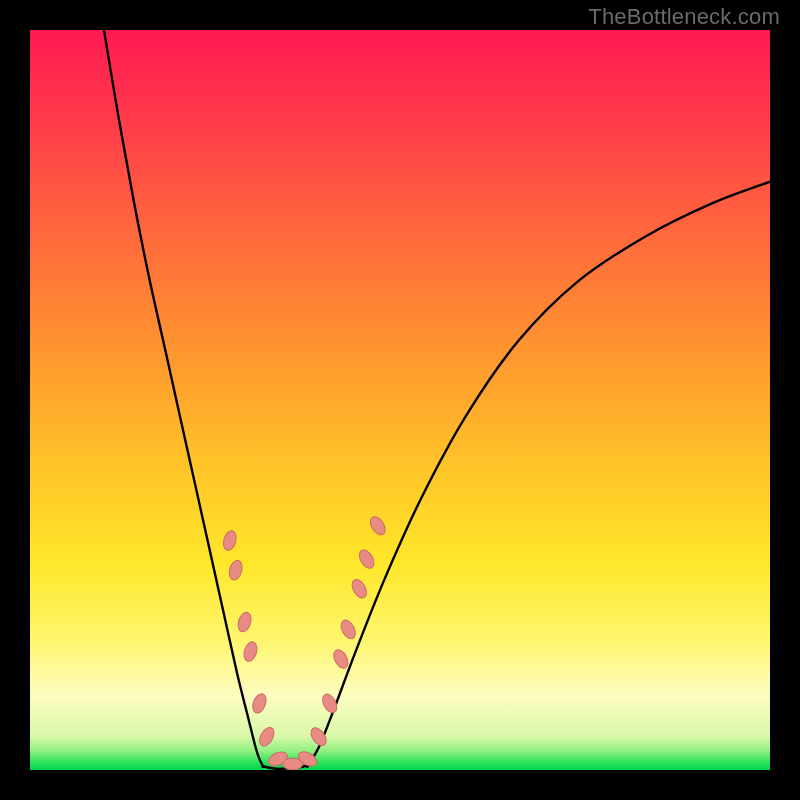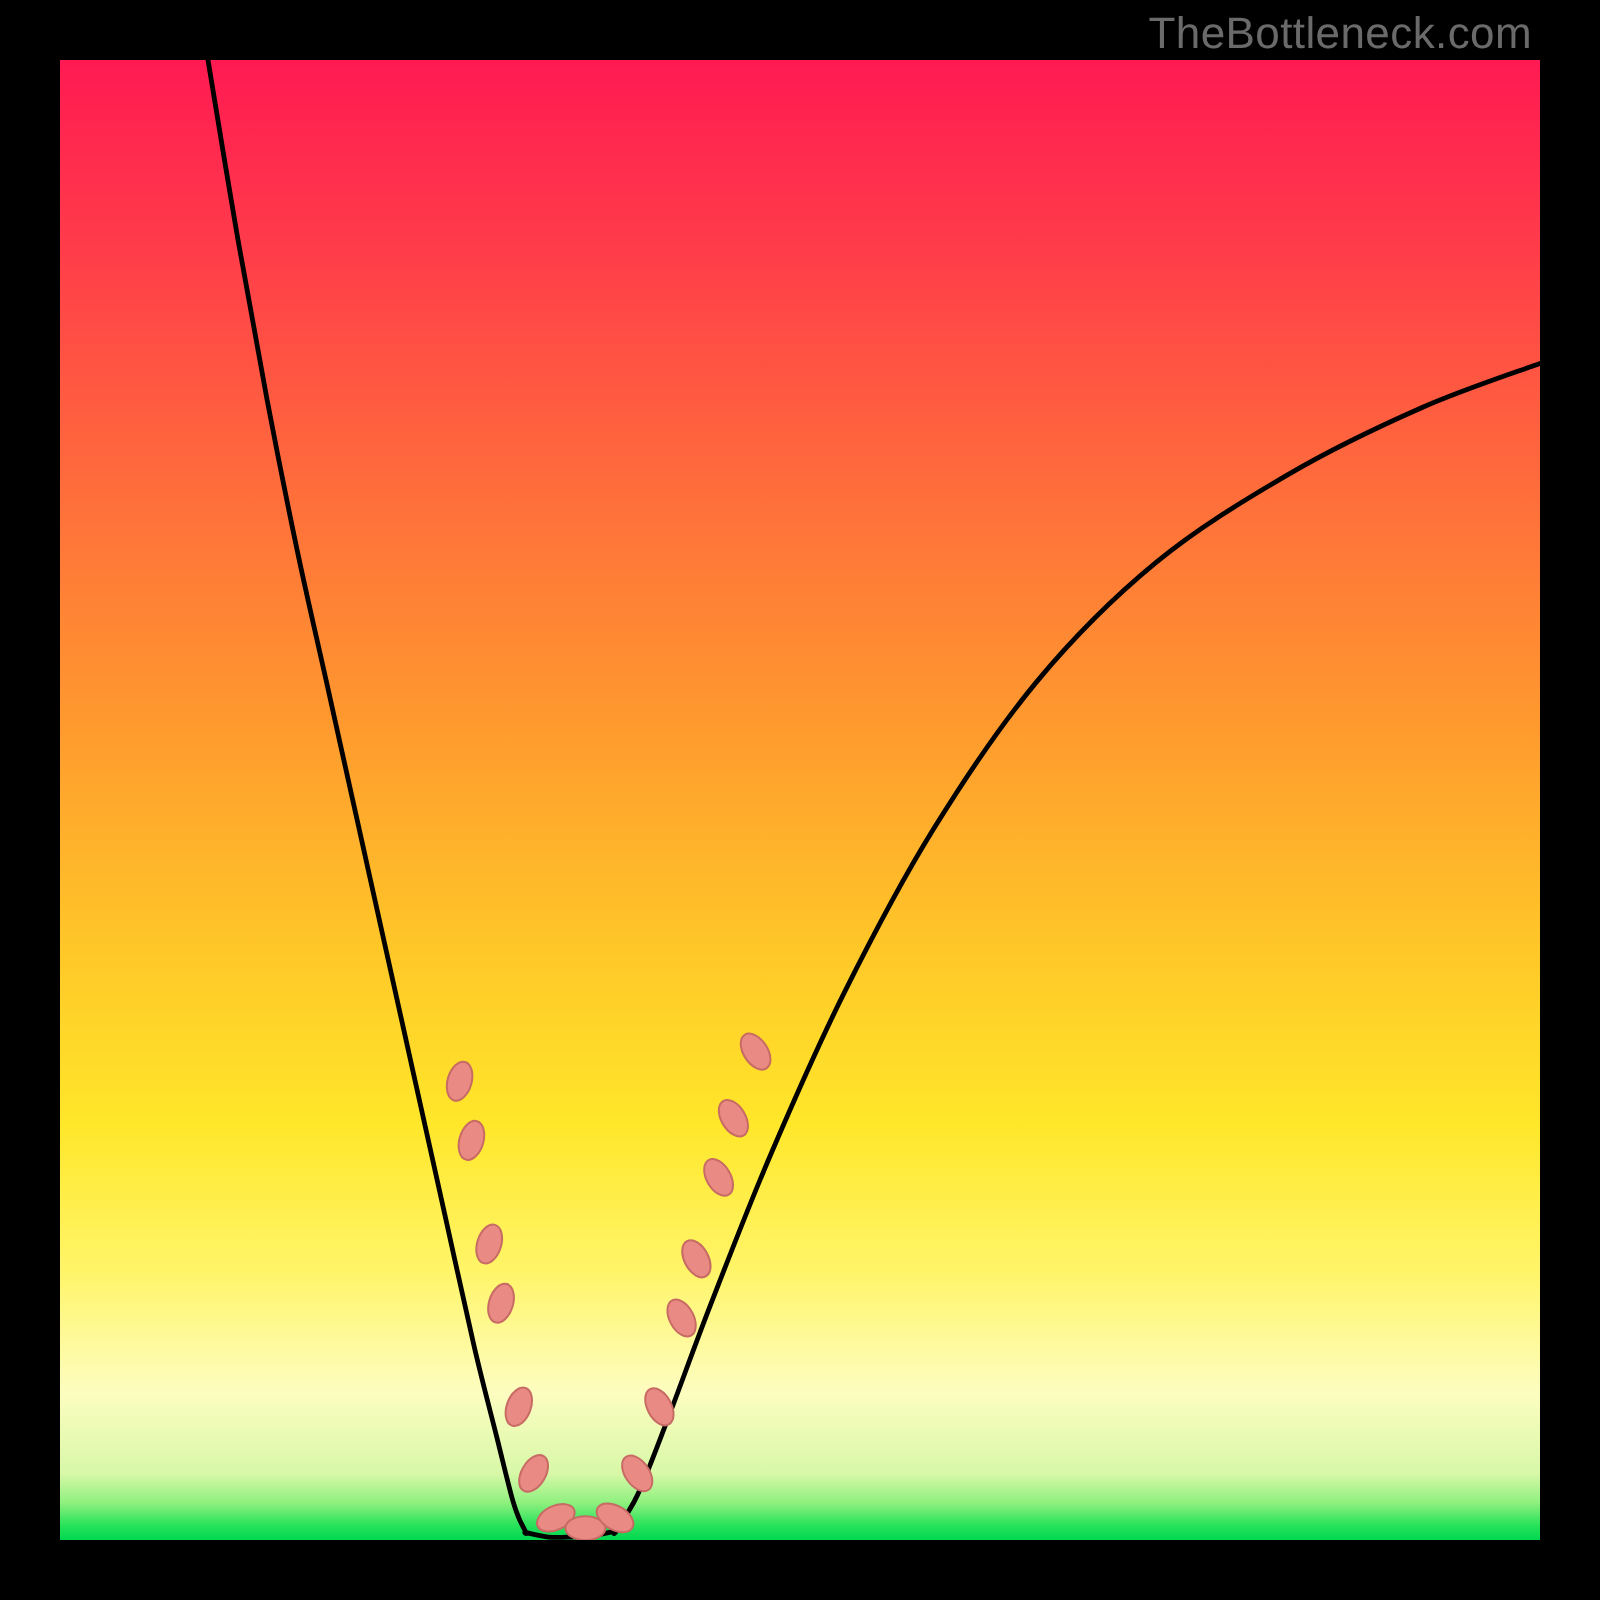--- a/index.html
+++ b/index.html
@@ -34,21 +34,21 @@
   .curves {
     position: absolute;
     left: 0;
     top: 0;
     width: 100%;
     height: 100%;
   }
   .watermark {
     position: absolute;
     top: 4px;
-    right: 34px;
+    right: 20px;
     color: #6a6a6a;
     font-size: 22px;
     font-weight: 500;
     letter-spacing: 0.2px;
   }
 </style>
 </head>
 <body>
 
 <div class="stage">

